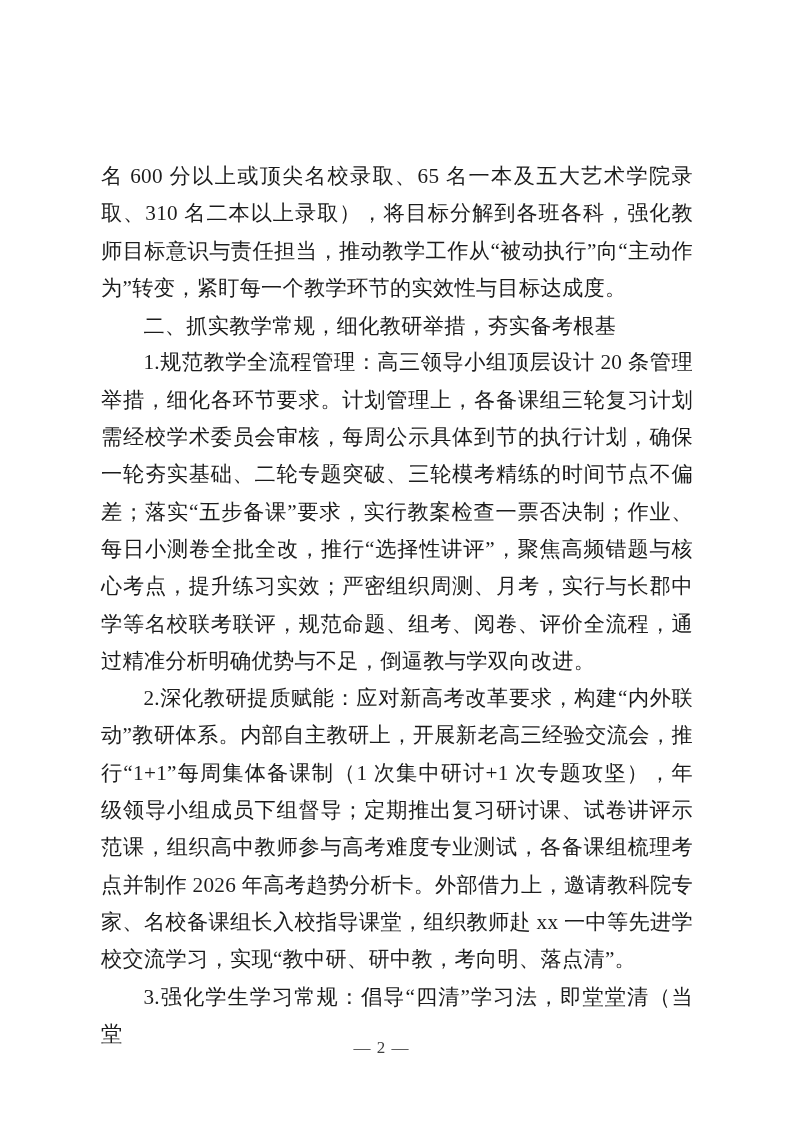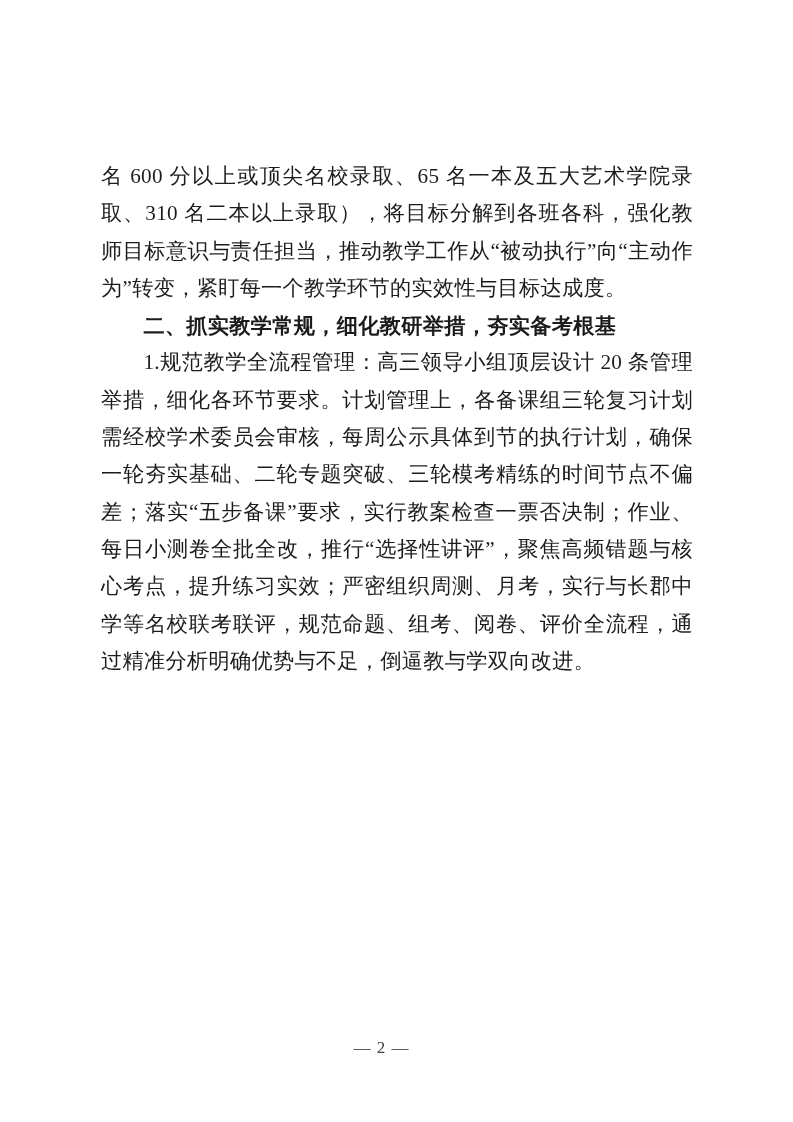--- a/index.html
+++ b/index.html
@@ -32,21 +32,21 @@
     letter-spacing: 0.3px;
   }
   .para {
     text-indent: 2em;
   }
   .para.no-indent {
     text-indent: 0;
   }
   .heading {
     text-indent: 2em;
-    font-weight: 700;
+    font-weight: 400;
     font-family: "Liberation Sans", "DejaVu Sans", sans-serif;
   }
   .page-footer {
     position: absolute;
     left: 0;
     top: 1037px;
     width: 100%;
     text-align: center;
     font-size: 17px;
     line-height: 22px;
@@ -56,15 +56,17 @@
   }
 </style>
 </head>
 <body>
 
 <div class="page">
   <div class="doc-body">
     <p class="para no-indent">名 600 分以上或顶尖名校录取、65 名一本及五大艺术学院录取、310 名二本以上录取），将目标分解到各班各科，强化教师目标意识与责任担当，推动教学工作从“被动执行”向“主动作为”转变，紧盯每一个教学环节的实效性与目标达成度。</p>
     <h2 class="heading">二、抓实教学常规，细化教研举措，夯实备考根基</h2>
     <p class="para">1.规范教学全流程管理：高三领导小组顶层设计 20 条管理举措，细化各环节要求。计划管理上，各备课组三轮复习计划需经校学术委员会审核，每周公示具体到节的执行计划，确保一轮夯实基础、二轮专题突破、三轮模考精练的时间节点不偏差；落实“五步备课”要求，实行教案检查一票否决制；作业、每日小测卷全批全改，推行“选择性讲评”，聚焦高频错题与核心考点，提升练习实效；严密组织周测、月考，实行与长郡中学等名校联考联评，规范命题、组考、阅卷、评价全流程，通过精准分析明确优势与不足，倒逼教与学双向改进。</p>
+    <p class="para">2.深化教研提质赋能：应对新高考改革要求，构建“内外联动”教研体系。内部自主教研上，开展新老高三经验交流会，推行“1+1”每周集体备课制（1 次集中研讨+1 次专题攻坚），年级领导小组成员下组督导；定期推出复习研讨课、试卷讲评示范课，组织高中教师参与高考难度专业测试，各备课组梳理考点并制作 2026 年高考趋势分析卡。外部借力上，邀请教科院专家、名校备课组长入校指导课堂，组织教师赴 xx 一中等先进学校交流学习，实现“教中研、研中教，考向明、落点清”。</p>
+    <p class="para">3.强化学生学习常规：倡导“四清”学习法，即堂堂清（当堂</p>
   </div>
   <div class="page-footer">— 2 —</div>
 </div>
 
 </body></html>

